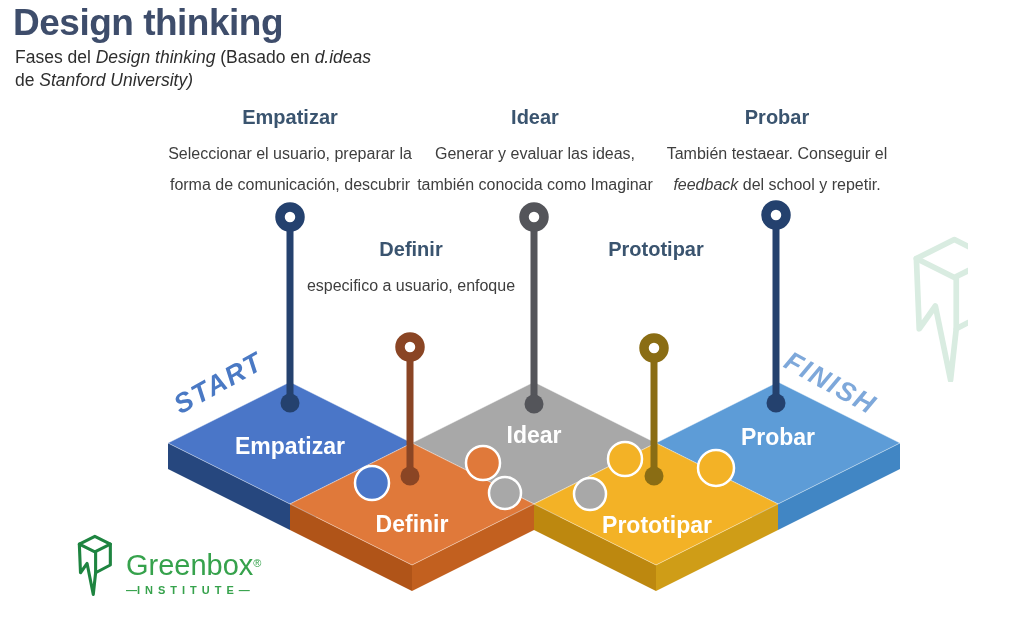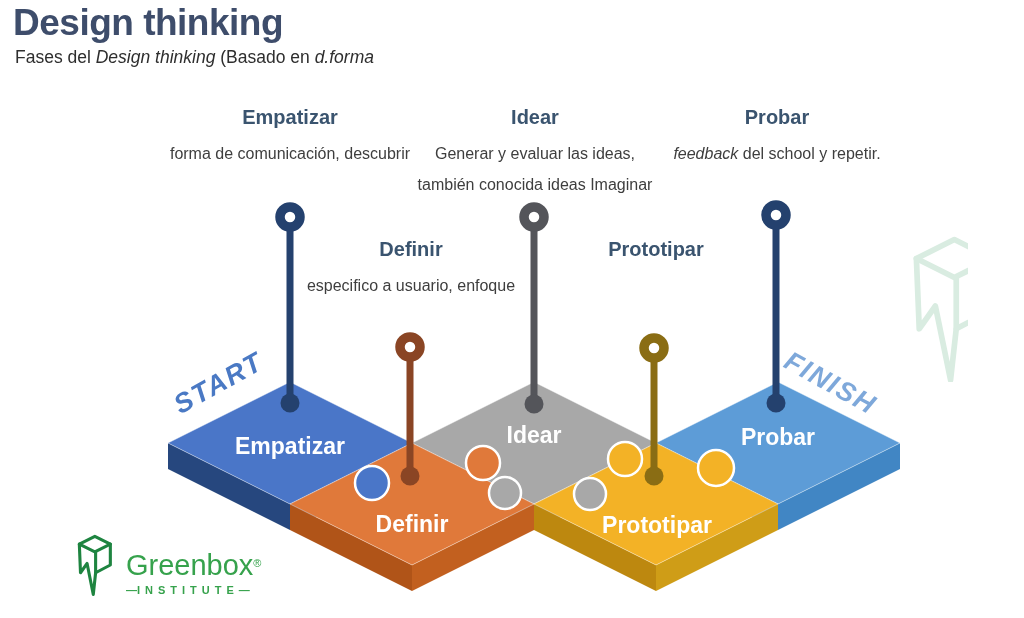--- a/index.html
+++ b/index.html
@@ -29,41 +29,44 @@
   .logo-institute .dash{letter-spacing:0;font-weight:bold;}
   .watermark{position:absolute;left:905px;top:230px;}
 </style>
 </head>
 <body>
 
 <div class="stage">
 
   <div class="title">Design thinking</div>
   <div class="subtitle">
-    <div><span>Fases del </span><span class="it">Design thinking</span><span> (Basado en </span><span class="it">d.forma</span></div>
+    <div><span>Fases del </span><span class="it">Design thinking</span><span> (Basado en </span><span class="it">d.ideas</span></div>
+    <div><span>de </span><span class="it">Stanford University)</span></div>
   </div>
 
   <div class="phase" style="left:120px;top:106px;">
     <div class="phase-heading">Empatizar</div>
     <div class="phase-body">
+      <div>Seleccionar el usuario, preparar la</div>
       <div>forma de comunicación, descubrir</div>
     </div>
   </div>
 
   <div class="phase" style="left:365px;top:106px;">
     <div class="phase-heading">Idear</div>
     <div class="phase-body">
       <div>Generar y evaluar las ideas,</div>
-      <div>también conocida ideas Imaginar</div>
+      <div>también conocida como Imaginar</div>
     </div>
   </div>
 
   <div class="phase" style="left:607px;top:106px;">
     <div class="phase-heading">Probar</div>
     <div class="phase-body">
+      <div>También testaear. Conseguir el</div>
       <div><span class="it">feedback</span><span> del school y repetir.</span></div>
     </div>
   </div>
 
   <div class="phase" style="left:241px;top:238px;">
     <div class="phase-heading">Definir</div>
     <div class="phase-body">
       <div>especifico a usuario, enfoque</div>
     </div>
   </div>

